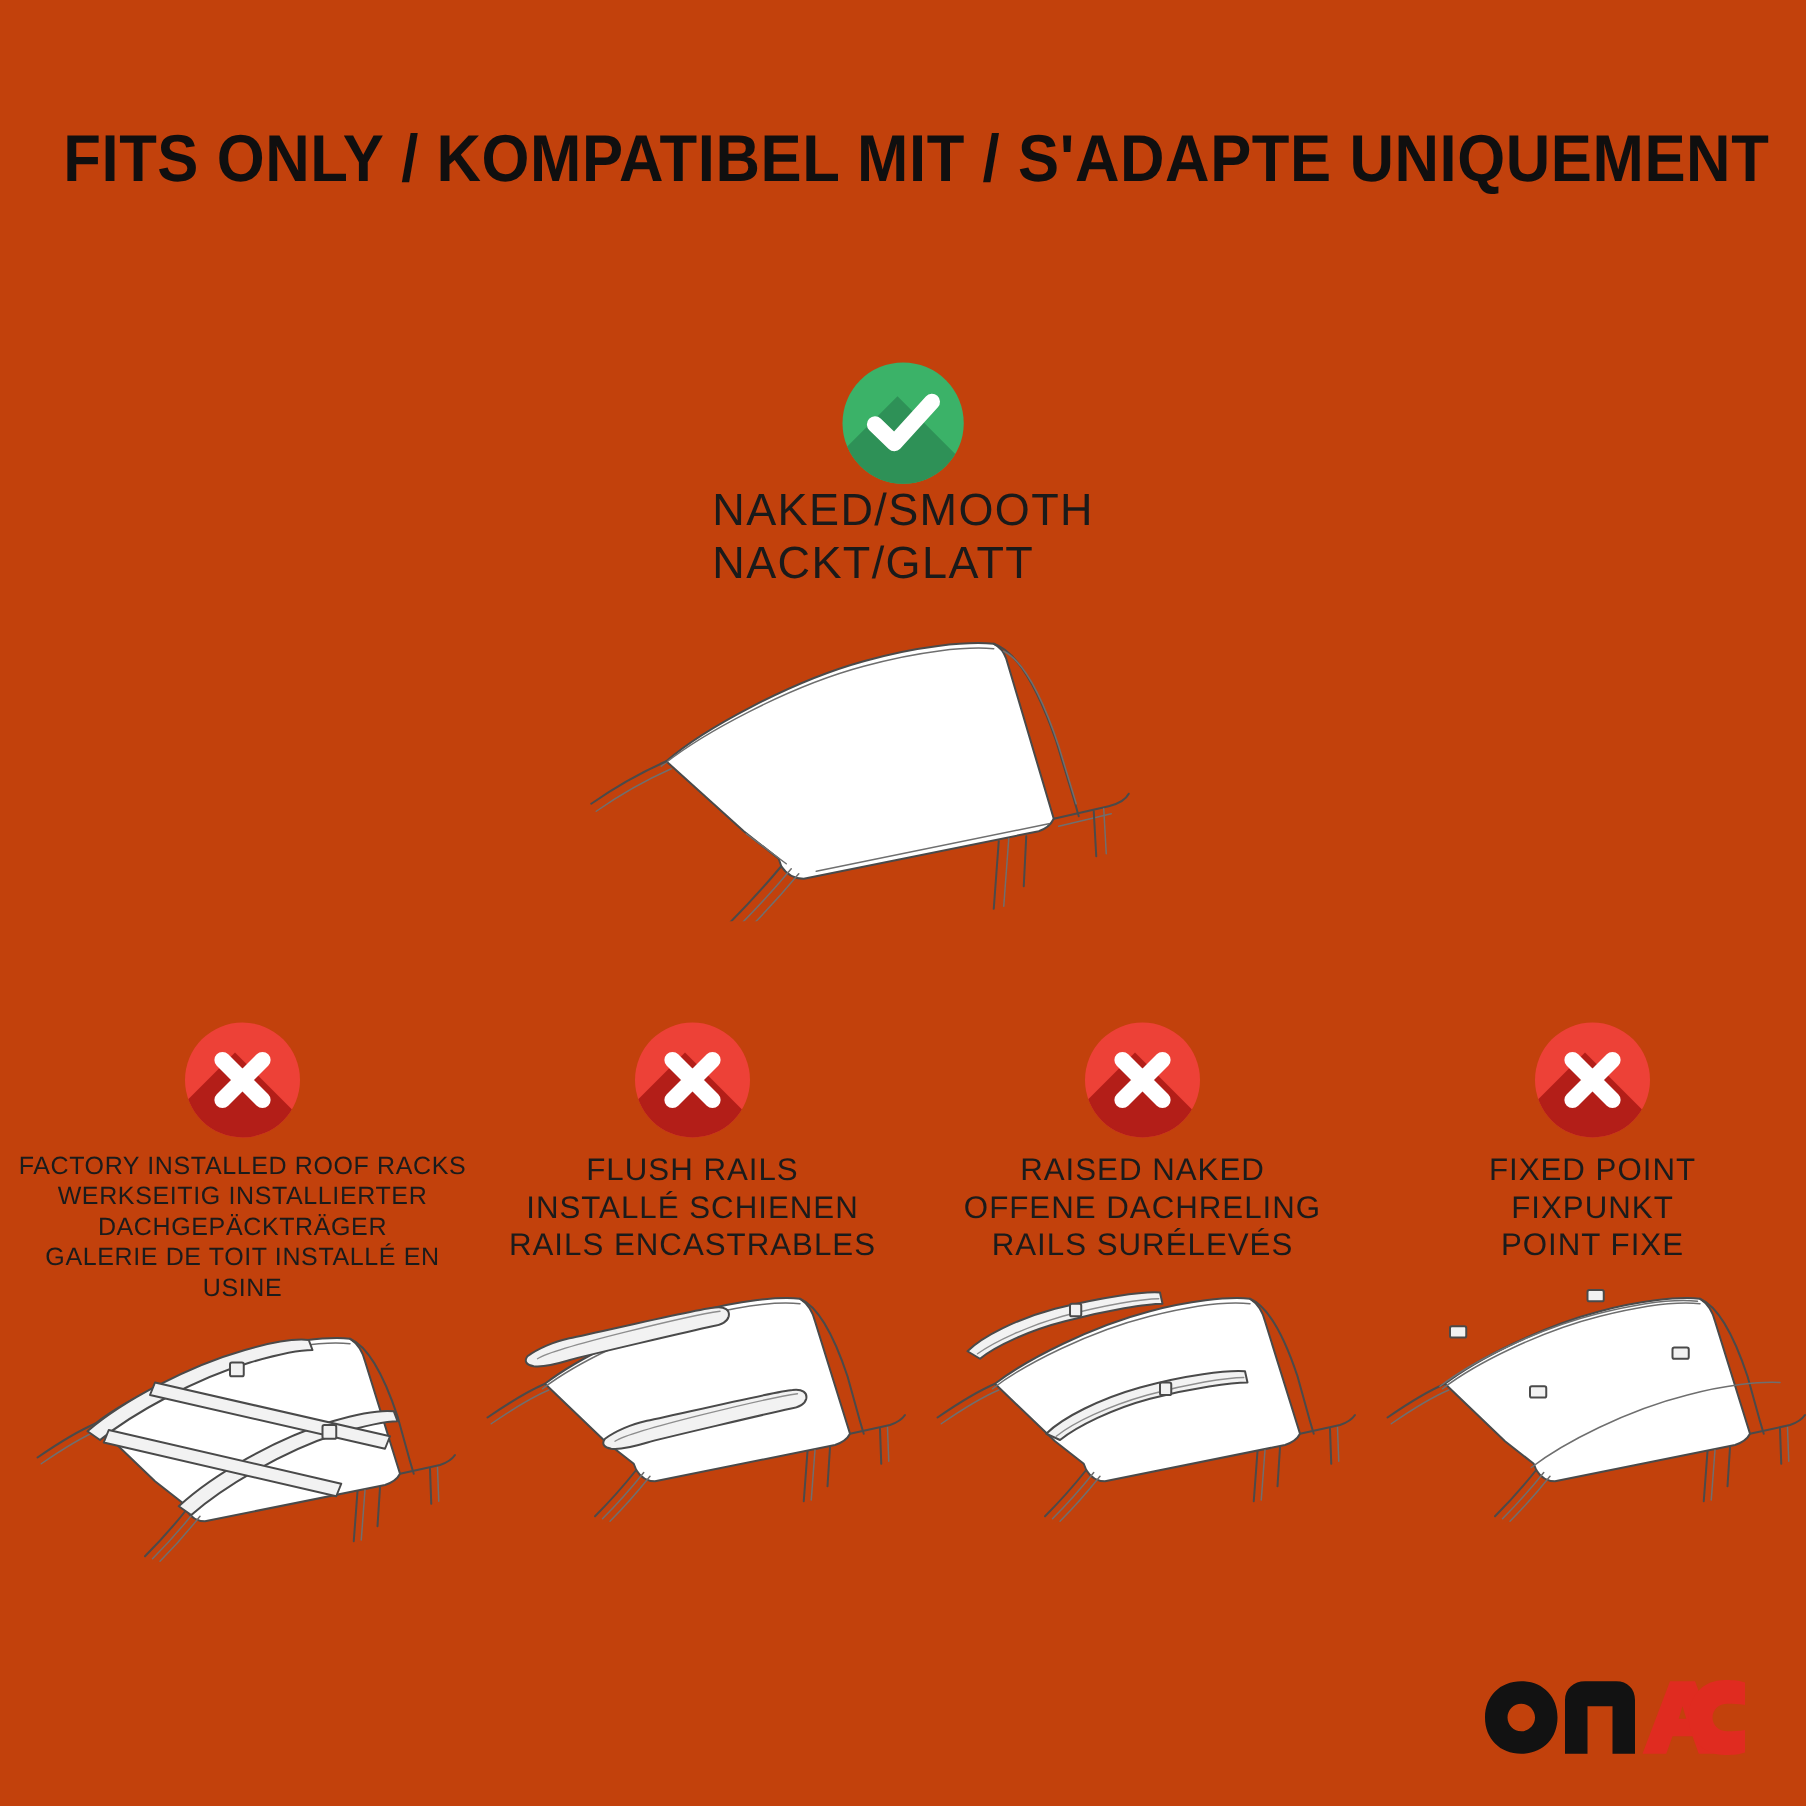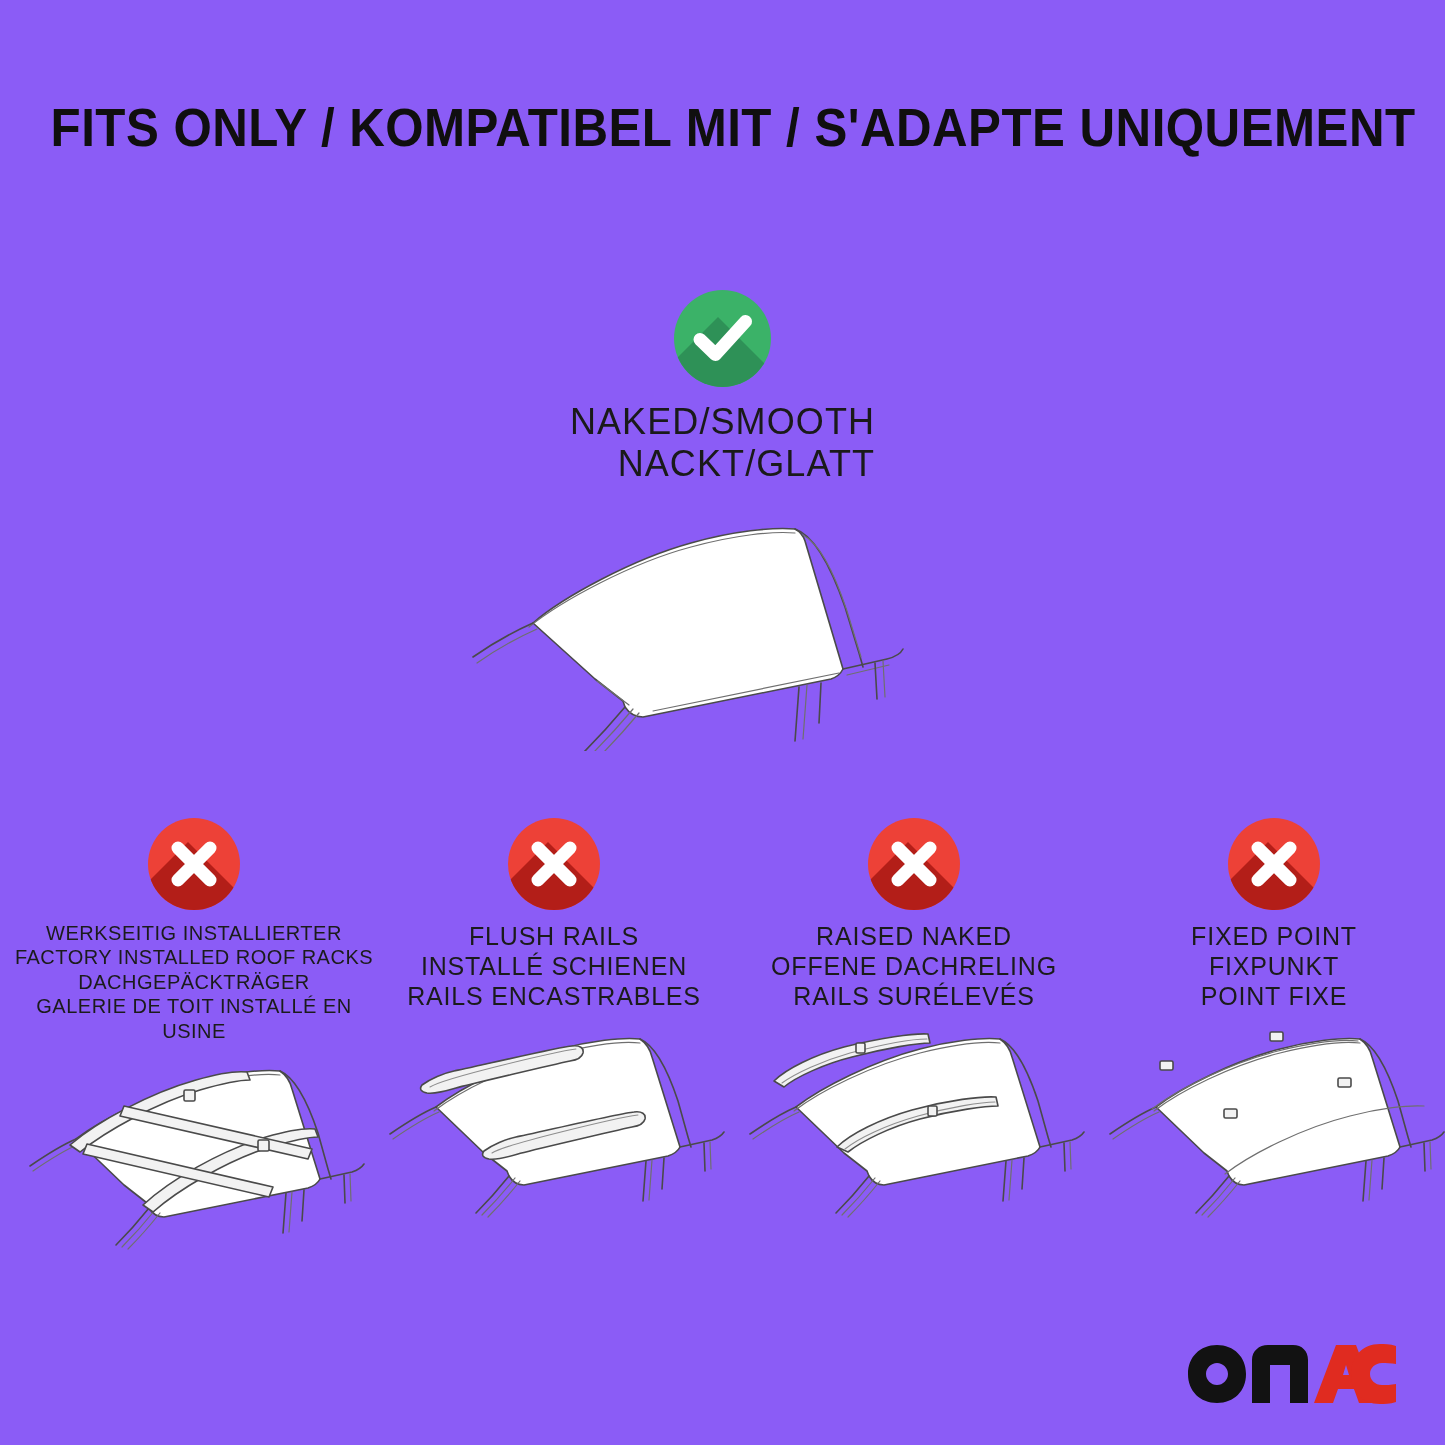--- a/index.html
+++ b/index.html
@@ -10,21 +10,21 @@
     background: #ffffff;
     font-family: "Liberation Sans", sans-serif;
     overflow: hidden;
     position: relative;
   }
 
   .page {
     position: relative;
     width: 1445px;
     height: 1445px;
-    background: #8b5cf6;
+    background: #c2410c;
   }
 
   
   .title-bar {
     position: absolute;
     top: 100px;
     left: 0;
     width: 1445px;
     text-align: center;
   }
@@ -68,22 +68,21 @@
     top: 28%;
     width: 95%;
     height: 95%;
     background: #2e9157;
     transform: rotate(45deg);
     transform-origin: 0 0;
   }
   .check-icon svg { position: absolute; inset: 0; }
 
   .ok-labels {
-    margin-top: 14px;
-    text-align: right;
+    text-align: left;
     font-family: "Liberation Sans", sans-serif;
     font-weight: 400;
     font-size: 36px;
     line-height: 1.17;
     letter-spacing: 1.1px;
     color: #1a1a1a;
   }
 
   .main-roof {
     margin-top: 16px;
@@ -224,22 +223,22 @@
     <div class="col small">
       <div class="x-icon">
         <div class="circle">
           <div class="shadow"></div>
         </div>
         <svg viewBox="0 0 92 92" width="92" height="92">
           <path d="M30 30 L62 62 M62 30 L30 62" fill="none" stroke="#ffffff" stroke-width="13" stroke-linecap="round"></path>
         </svg>
       </div>
       <div class="col-labels">
+        <div>FACTORY INSTALLED ROOF RACKS</div>
         <div>WERKSEITIG INSTALLIERTER</div>
-        <div>FACTORY INSTALLED ROOF RACKS</div>
         <div>DACHGEPÄCKTRÄGER</div>
         <div>GALERIE DE TOIT INSTALLÉ EN USINE</div>
       </div>
       <svg class="col-roof" viewBox="0 0 360 215">
         <path class="fill-roof line" d="M62 86 C88 66 140 40 186 28 C216 20 248 16 266 18 C272 22 276 28 278 36 L306 126 C304 130 300 133 294 135 L150 164 C143 164 138 160 135 155 L133 150 L110 132 Z"></path>
         <path class="line-thin" d="M60 90 C86 70 138 44 186 32 C218 24 248 20 266 22"></path>
         <path class="line" d="M266 18 C280 24 292 44 304 80 L314 116 L317 126"></path>
         <path class="line" d="M135 155 C127 165 116 178 102 192"></path>
         <path class="line-thin" d="M141 157 C133 167 122 180 108 194"></path>
         <path class="line-thin" d="M146 160 C138 170 127 183 114 196"></path>

